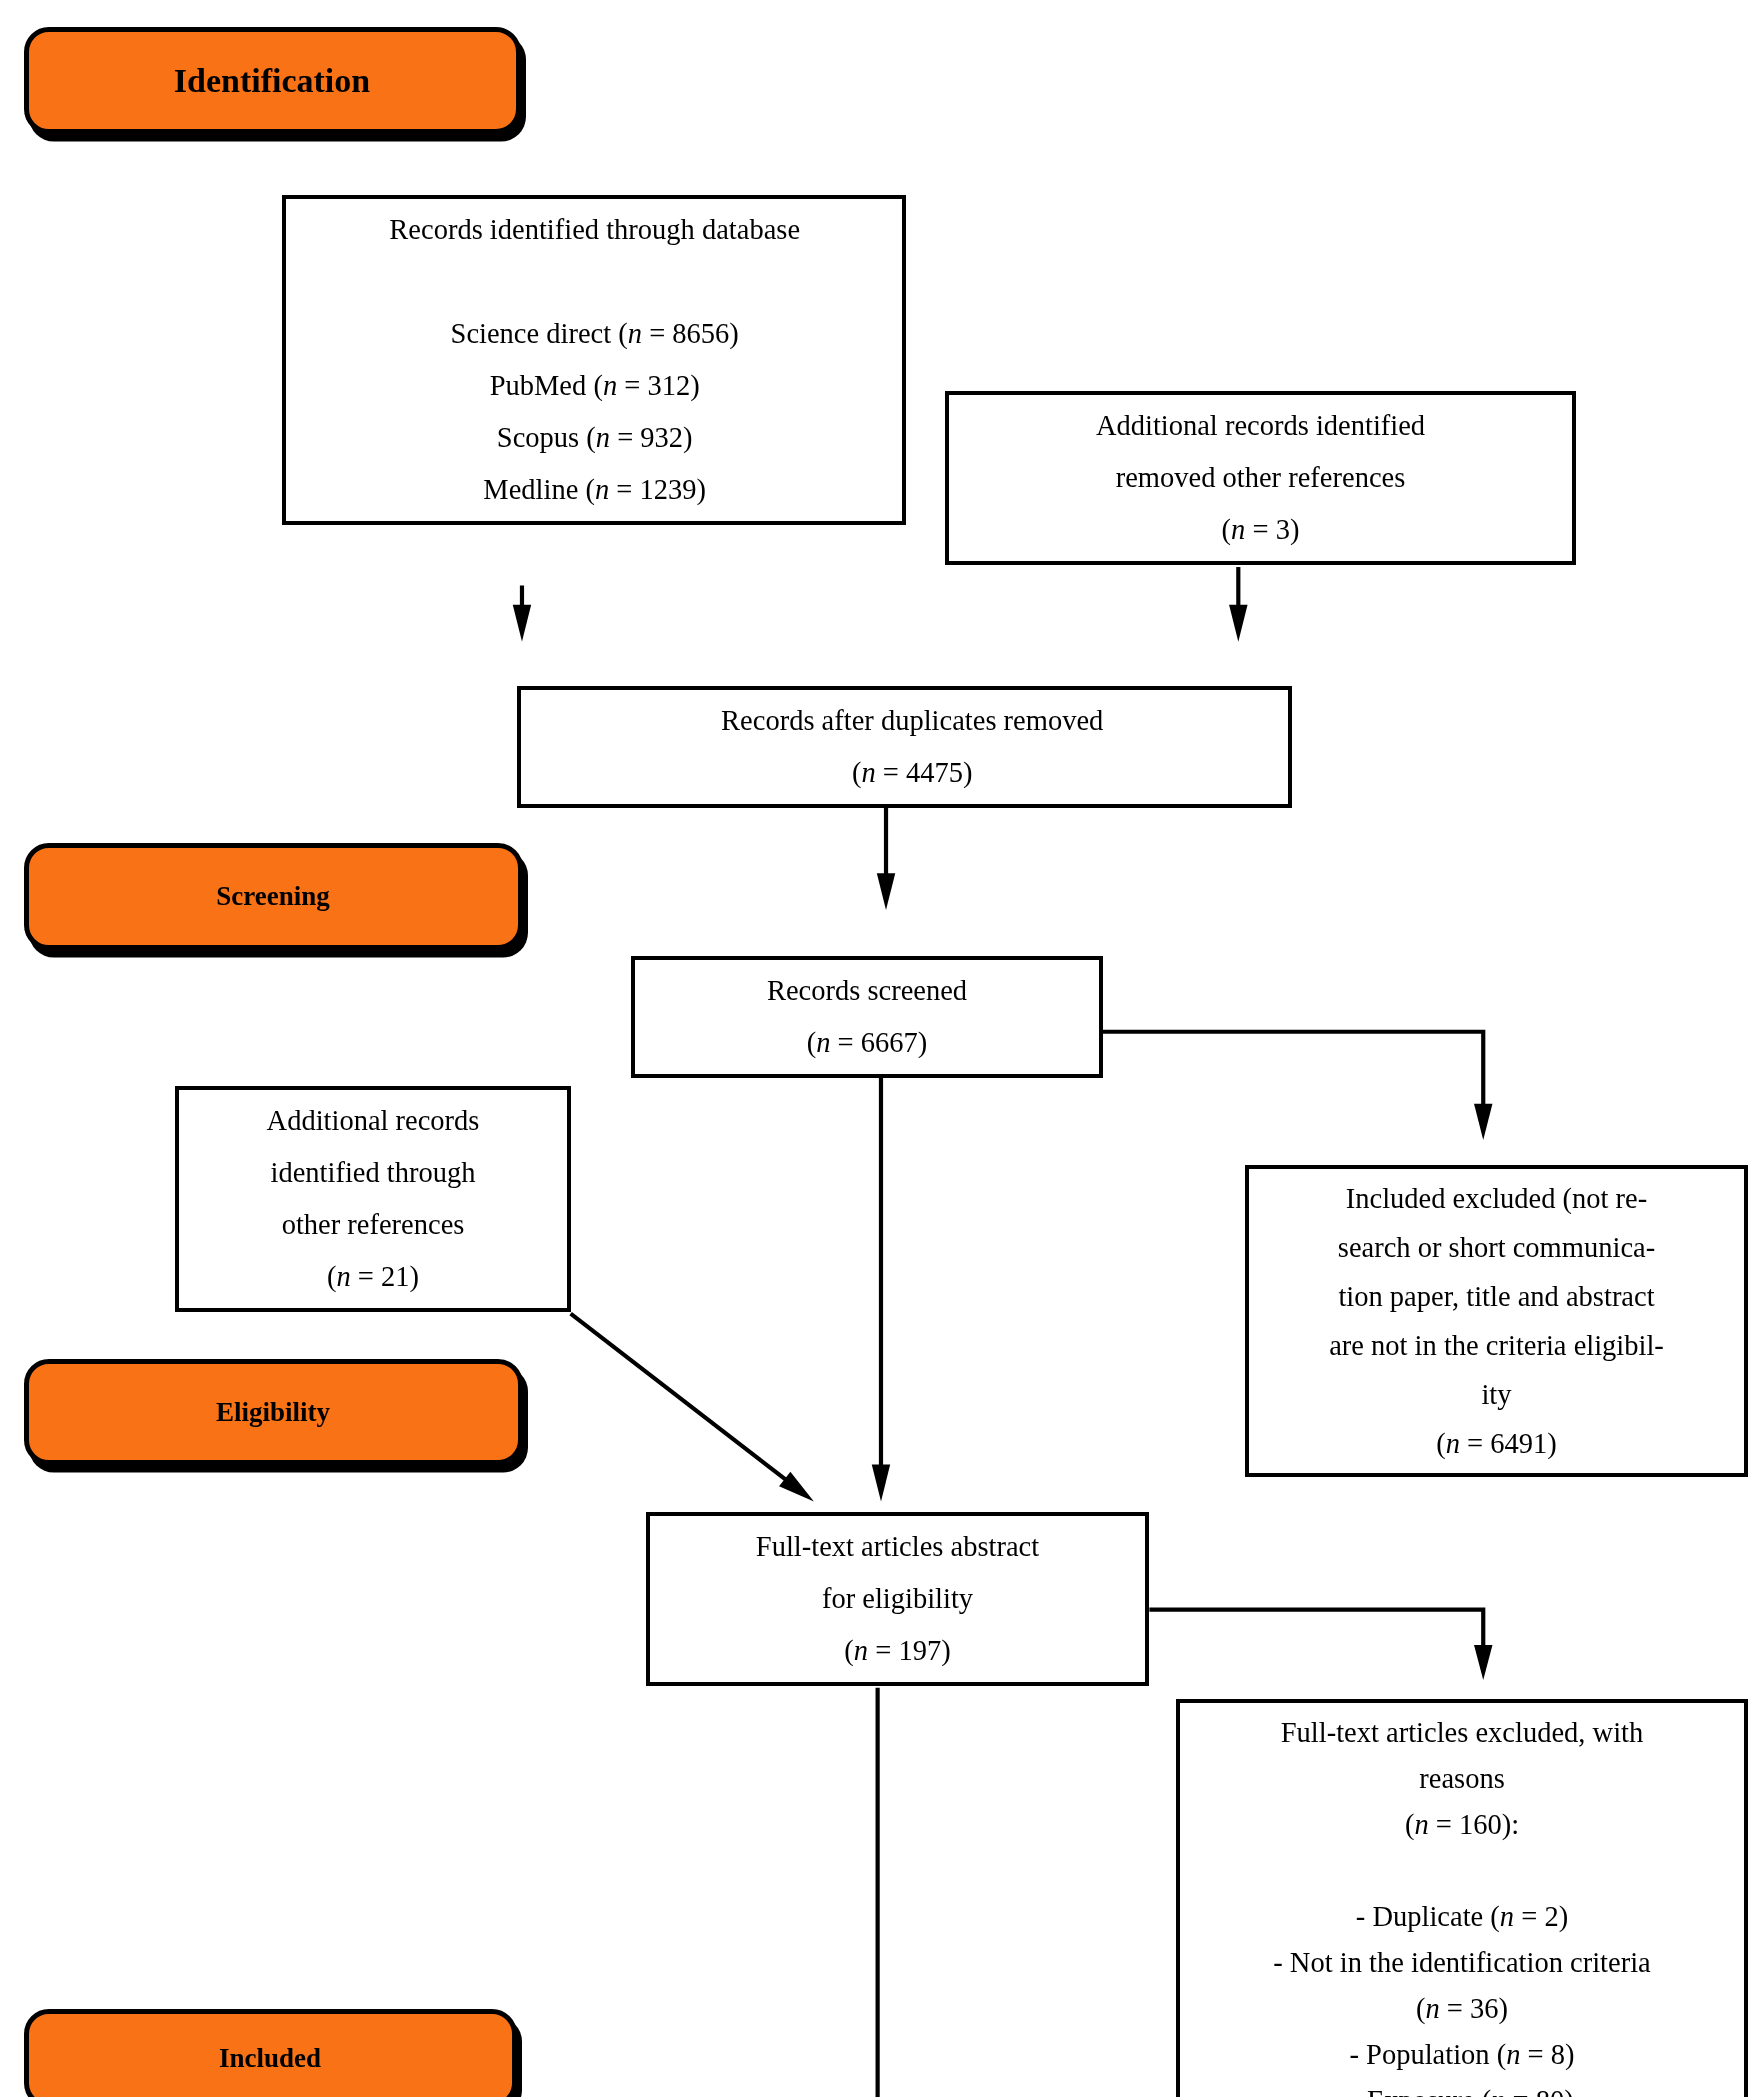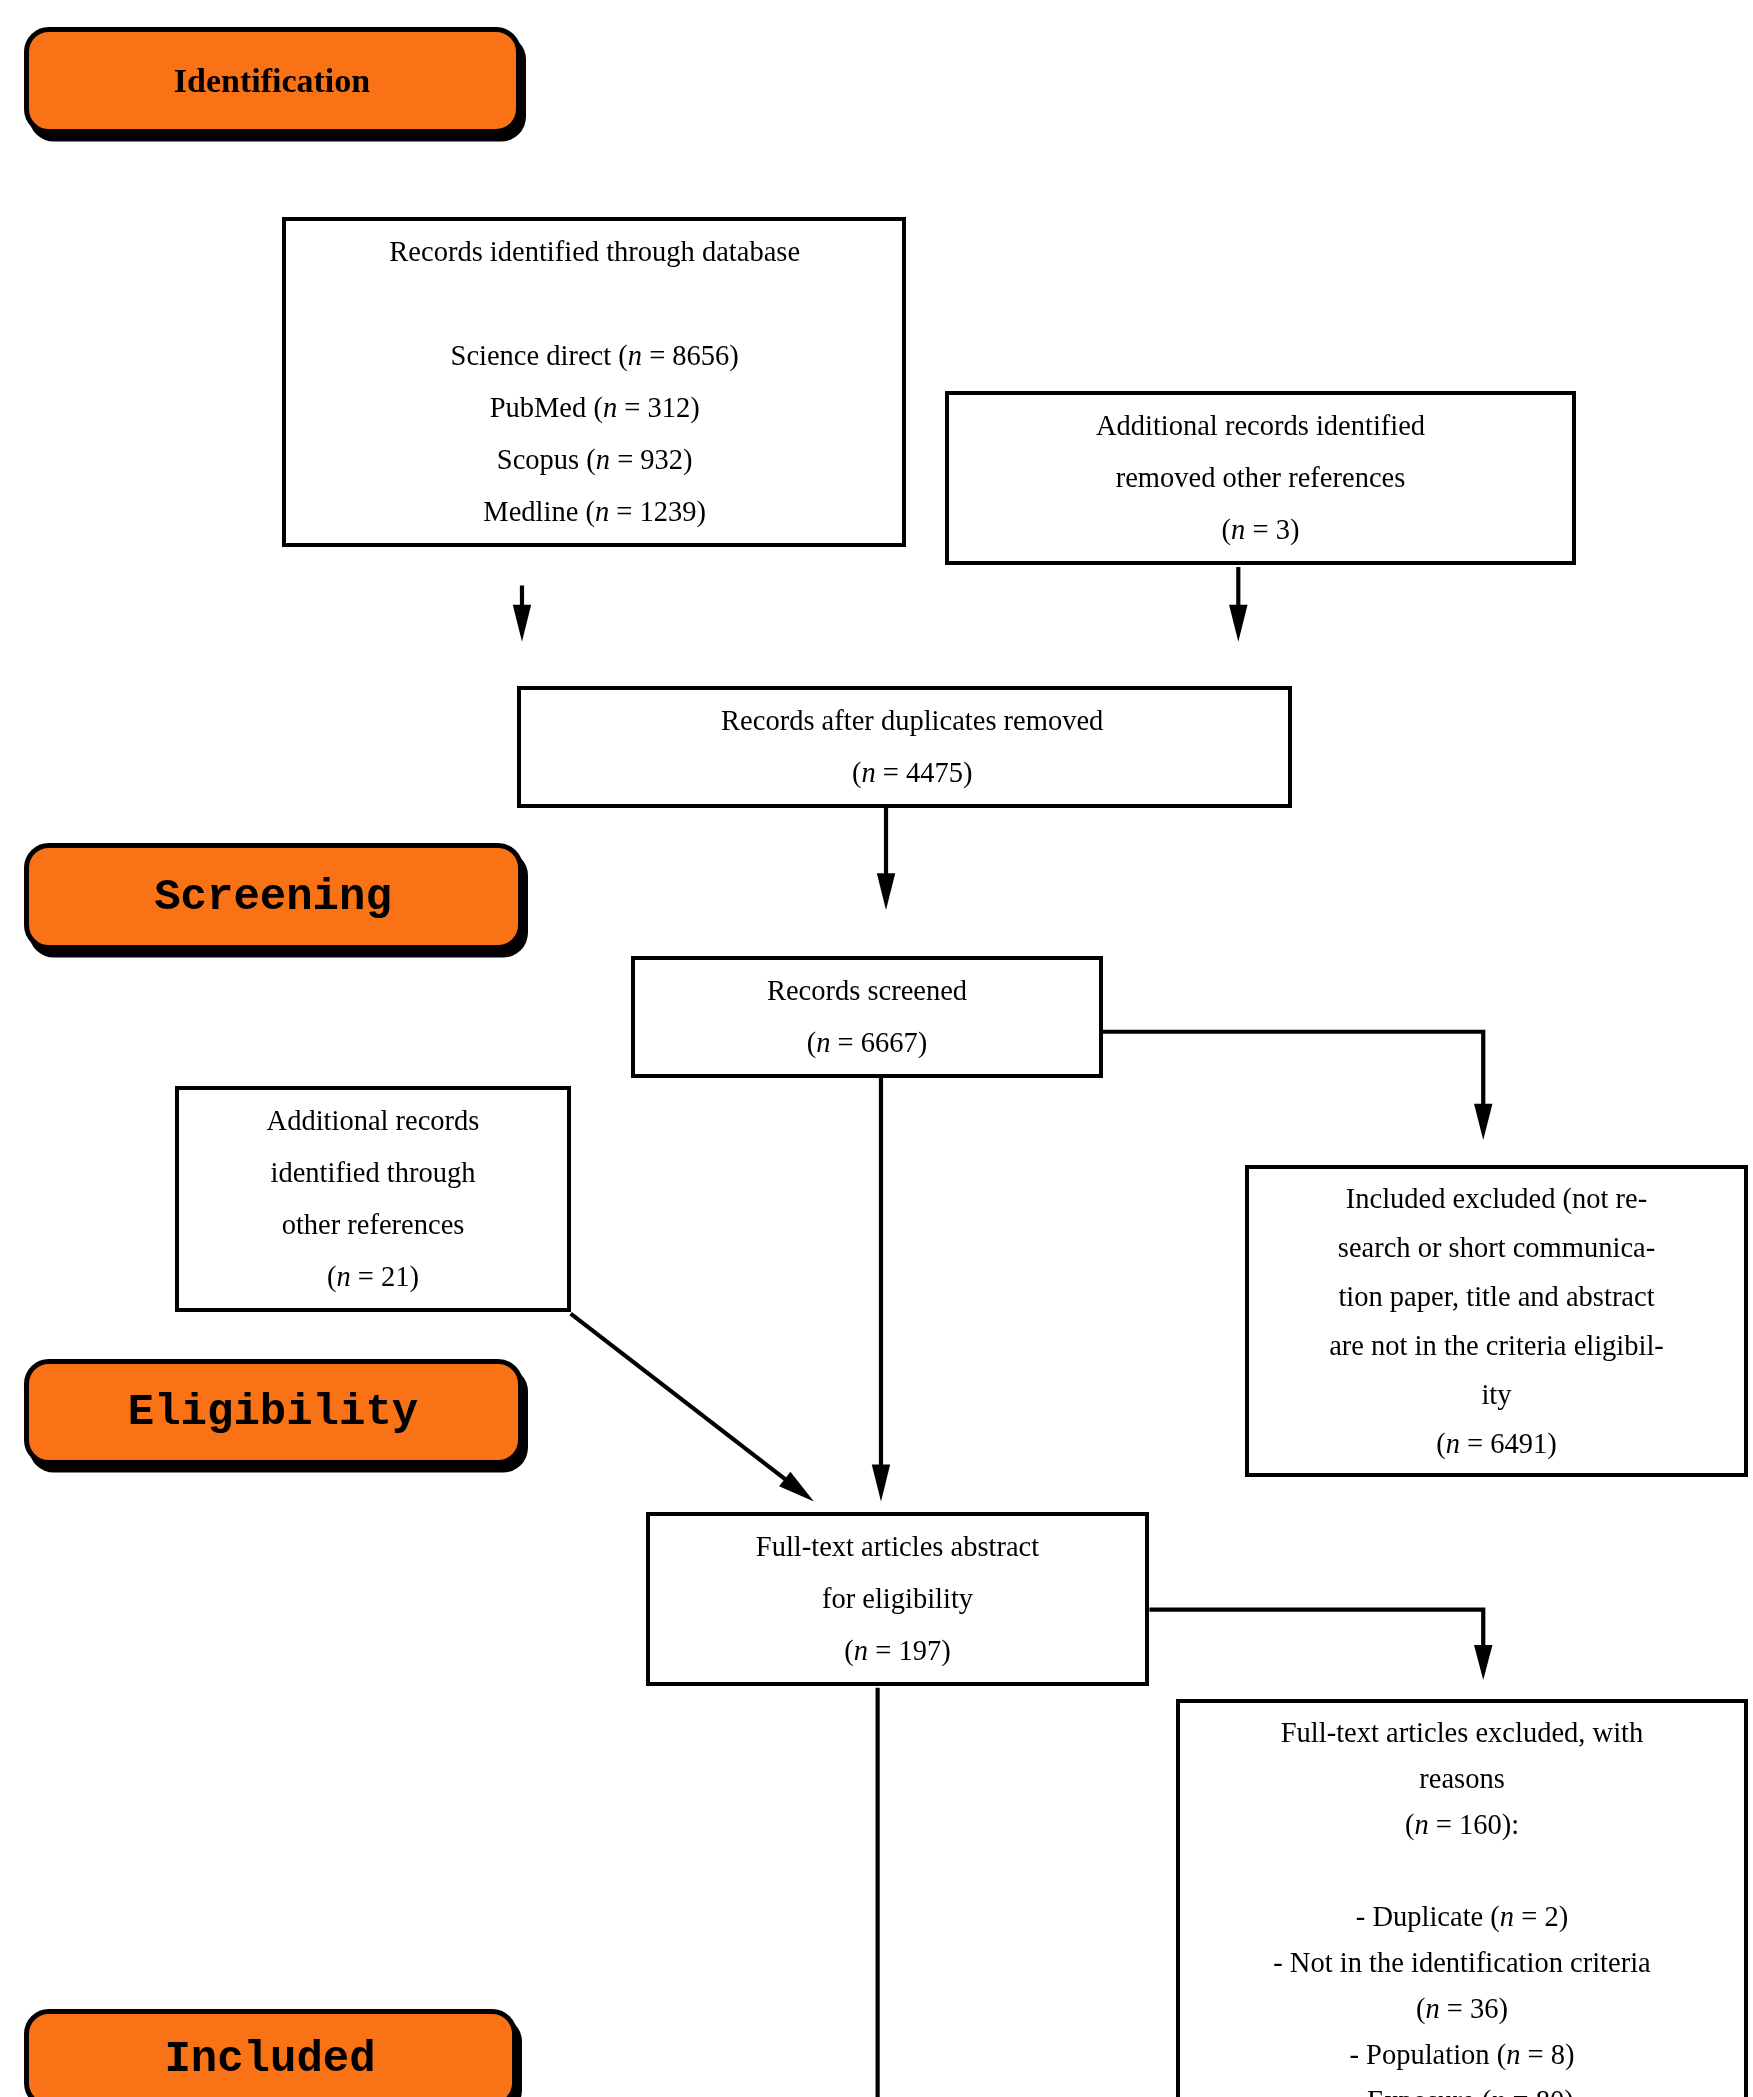--- a/index.html
+++ b/index.html
@@ -15,21 +15,21 @@
     position:absolute;
     box-sizing:border-box;
     border:5.9px solid #000;
     border-radius:25px;
     background:#f97316;
     box-shadow:5px 7.6px 0 #000;
     display:flex;align-items:center;justify-content:center;
     text-align:center;
   }
   .stage-serif{font-family:"Liberation Serif",serif;font-weight:bold;font-size:34px;}
-  .stage-sans{font-family:Liberation Mono, monospace;font-weight:bold;font-size:44px;}
+  .stage-sans{font-family:Liberation Serif, serif;font-weight:bold;font-size:27px;}
   .flow-box{
     position:absolute;
     box-sizing:border-box;
     border:4.2px solid #000;
     background:#fff;
     text-align:center;
     font-size:28.5px;
     line-height:52px;
     padding:5px 12.6px;
   }
@@ -76,21 +76,21 @@
   <div class="stage-label stage-sans" style="left:23.5px;top:843px;width:499px;height:107px;">
     <span>Screening</span>
   </div>
   <div class="stage-label stage-sans" style="left:23.5px;top:1359px;width:499px;height:106px;align-items:center;">
     <span>Eligibility</span>
   </div>
   <div class="stage-label stage-sans" style="left:23.5px;top:2009px;width:493px;height:99px;">
     <span>Included</span>
   </div>
 
-  <div class="flow-box" style="left:282px;top:217px;width:624px;padding-left:14px;">
+  <div class="flow-box" style="left:282px;top:195px;width:624px;padding-left:14px;">
       <div class="ln">Records identified through database</div>
       <div class="ln">&nbsp;</div>
       <div class="ln">Science direct (<i>n</i> = 8656)</div>
       <div class="ln">PubMed (<i>n</i> = 312)</div>
       <div class="ln">Scopus (<i>n</i> = 932)</div>
       <div class="ln">Medline (<i>n</i> = 1239)</div>
     </div>
 
   <div class="flow-box" style="left:945px;top:391px;width:631px;">
       <div class="ln">Additional records identified</div>

